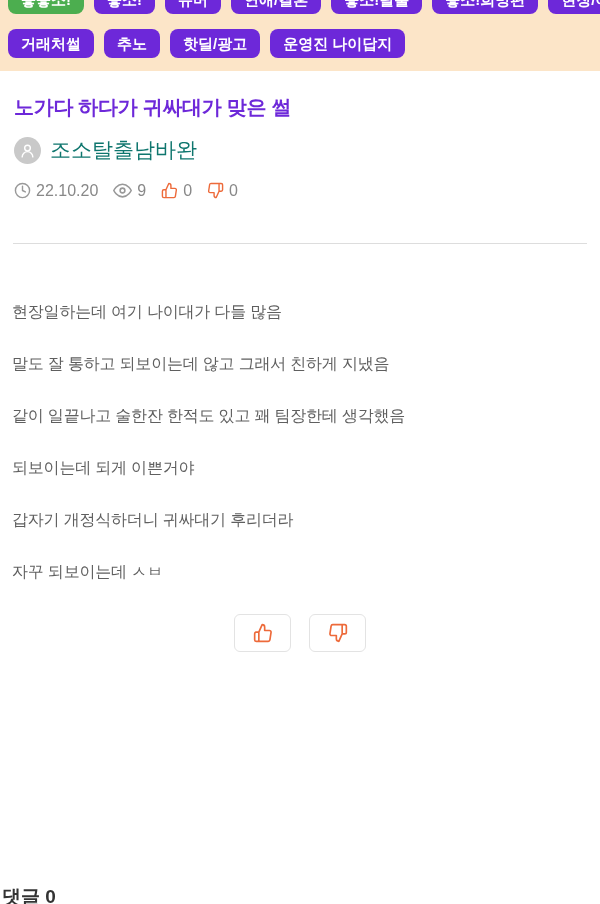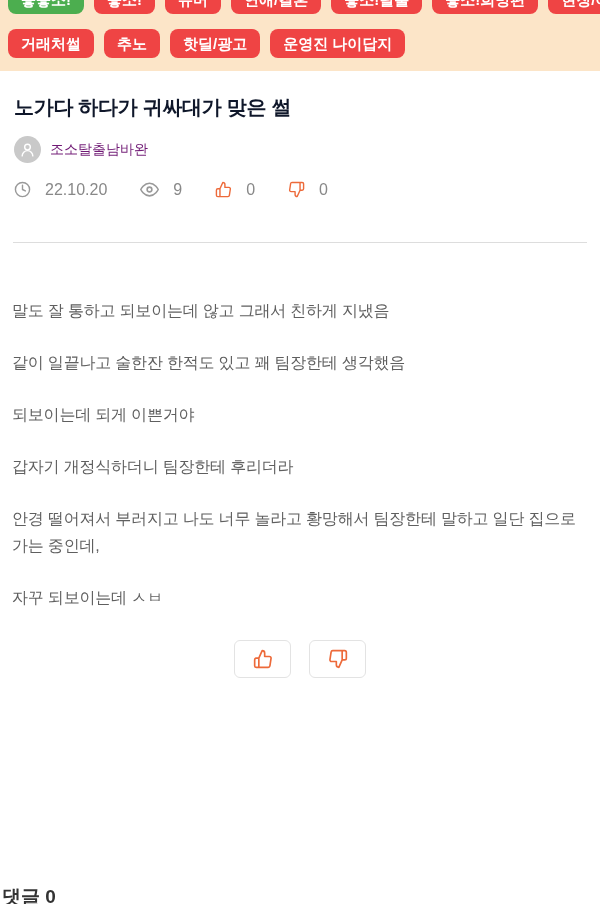--- a/index.html
+++ b/index.html
@@ -12,46 +12,46 @@
   
   .tag-band {
     background:#fce5c8;
     padding:0 8px 13px 8px;
     overflow:hidden;
   }
   .tag-row { display:flex; gap:10px; flex-wrap:nowrap; }
   .tag-row.first { margin-top:-15px; }
   .tag-row.second { margin-top:15px; }
   .tag {
-    background:#ef4444; color:#fff;
+    background:#6d28d9; color:#fff;
     border:none; border-radius:8px;
     font-family:inherit; font-weight:700; font-size:15px;
     line-height:15px; padding:7px 13px;
     white-space:nowrap; cursor:pointer; flex:0 0 auto;
   }
   .tag.active { background:#4cae4f; }
   
   .post-title {
     margin:23px 14px 0 14px;
-    font-size:20px; font-weight:700; color:#0f172a;
+    font-size:20px; font-weight:700; color:#6d28d9;
     letter-spacing:-0.3px;
   }
   .author-row {
     margin:15px 14px 0 14px;
     display:flex; align-items:center; gap:9px;
   }
   .avatar {
     width:27px; height:27px; border-radius:50%;
     background:#c9c9c9; display:flex; align-items:center; justify-content:center;
     flex:0 0 auto;
   }
-  .author-name { font-size:14px; color:#701a75; }
+  .author-name { font-size:21px; color:#0f766e; }
   .meta-row {
     margin:17px 14px 0 14px;
-    display:flex; align-items:center; gap:14px;
+    display:flex; align-items:center; gap:5px;
     font-size:16px; color:#999;
   }
   .meta-row .sep { width:5px; }
   .meta-row .num { color:#888; }
   .icon { display:inline-flex; align-items:center; }
   .divider {
     border:none; border-top:1px solid #ddd;
     margin:43px 13px 0 13px;
   }
   
@@ -141,25 +141,25 @@
       <svg width="17" height="17" viewBox="0 0 24 24" fill="none" stroke="#ed6a3a" stroke-width="2" stroke-linecap="round" stroke-linejoin="round" style="transform:rotate(180deg)">
         <path d="M14 9V5a3 3 0 0 0-3-3l-4 9v11h11.28a2 2 0 0 0 2-1.7l1.38-9a2 2 0 0 0-2-2.3zM7 22H4a2 2 0 0 1-2-2v-7a2 2 0 0 1 2-2h3"></path>
       </svg>
     </span>
     <span class="num">0</span>
   </div>
 
   <hr class="divider">
 
   <div class="post-body">
+    <p>현장일하는데 여기 나이대가 다들 많음</p>
     <p>말도 잘 통하고 되보이는데 않고 그래서 친하게 지냈음</p>
     <p>같이 일끝나고 술한잔 한적도 있고 꽤 팀장한테 생각했음</p>
     <p>되보이는데 되게 이쁜거야</p>
-    <p>갑자기 개정식하더니 팀장한테 후리더라</p>
-    <p>안경 떨어져서 부러지고 나도 너무 놀라고 황망해서 팀장한테 말하고 일단 집으로 가는 중인데,</p>
+    <p>갑자기 개정식하더니 귀싸대기 후리더라</p>
     <p>자꾸 되보이는데 ㅅㅂ</p>
   </div>
 
   <div class="vote-row">
     <button class="vote-btn">
       <span class="icon">
         <svg width="20" height="20" viewBox="0 0 24 24" fill="none" stroke="#ed6a3a" stroke-width="2" stroke-linecap="round" stroke-linejoin="round">
           <path d="M14 9V5a3 3 0 0 0-3-3l-4 9v11h11.28a2 2 0 0 0 2-1.7l1.38-9a2 2 0 0 0-2-2.3zM7 22H4a2 2 0 0 1-2-2v-7a2 2 0 0 1 2-2h3"></path>
         </svg>
       </span>

